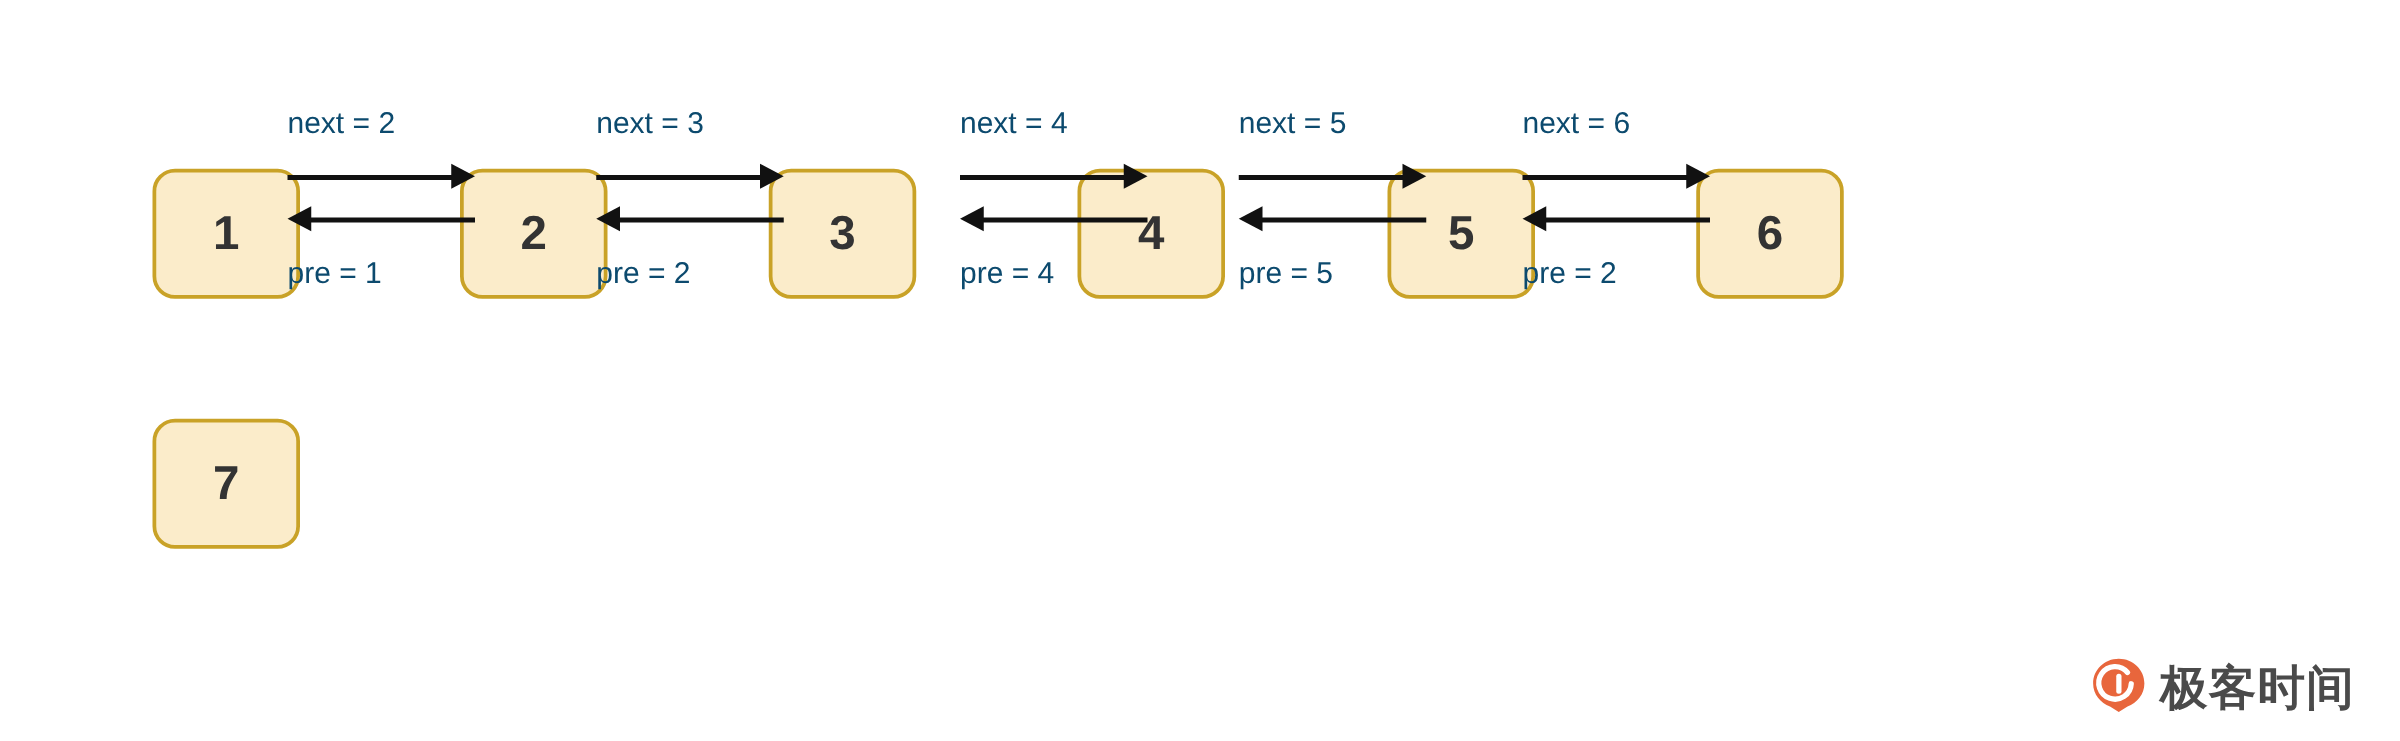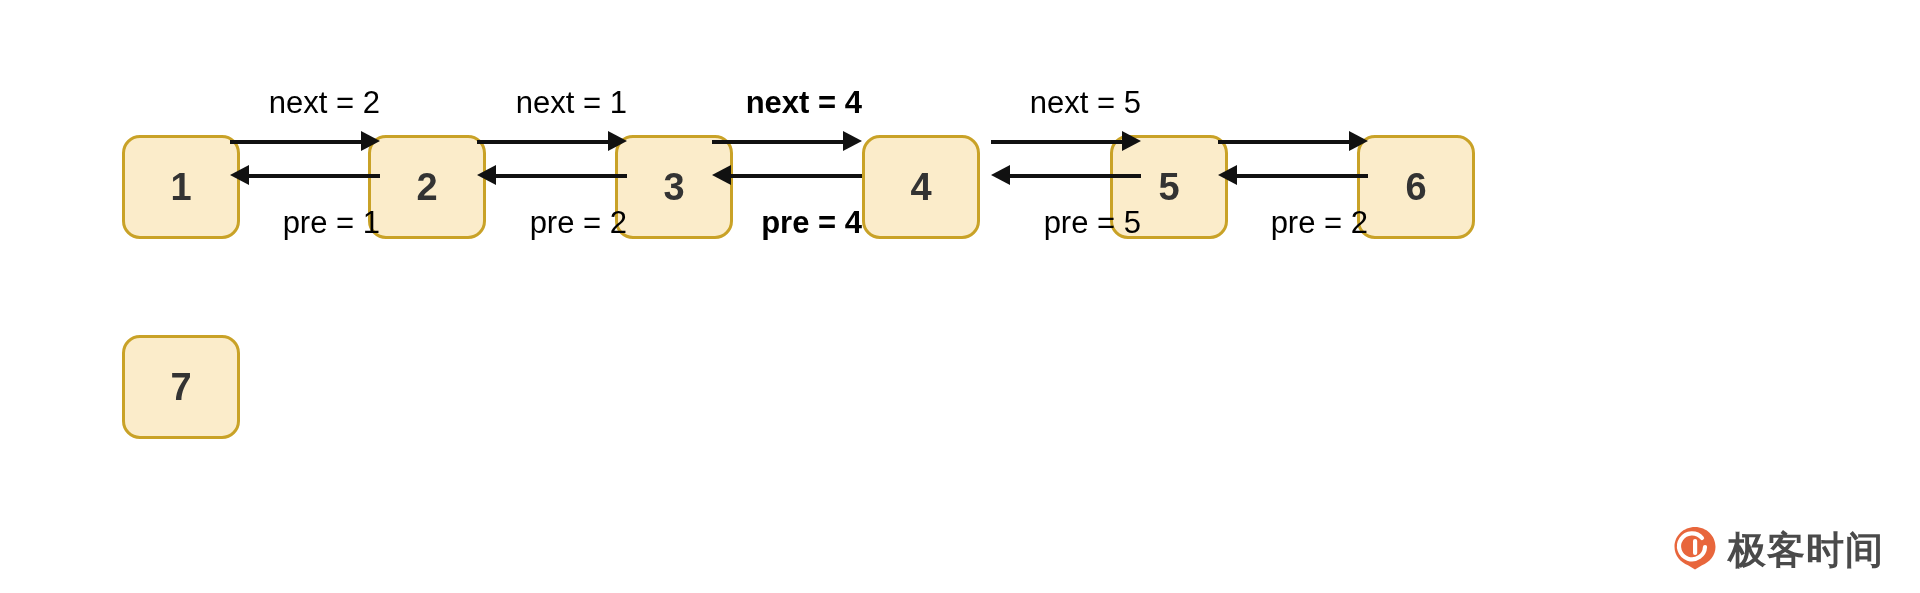--- a/index.html
+++ b/index.html
@@ -72,23 +72,23 @@
   .edge .head-left {
     top: 77px;
     left: 0;
     border-top: 10px solid transparent;
     border-bottom: 10px solid transparent;
     border-right: 19px solid #111111;
   }
   .edge .lbl {
     position: absolute;
     width: 100%;
-    text-align: right;
-    color: #000000;
-    font-size: 31px;
+    text-align: left;
+    color: #0c4a6e;
+    font-size: 24px;
     font-family: "Liberation Sans", sans-serif;
     white-space: nowrap;
     left: 0;
   }
   .edge .lbl-next { top: -3px; }
   .edge .lbl-pre  { top: 117px; }
 
   
   #brand {
     position: absolute;
@@ -143,47 +143,48 @@
   <div class="edge" style="left: 230px; top: 88px; width: 150px;">
     <div class="lbl lbl-next">next = 2</div>
     <div class="arrow-line arrow-fwd" style="width: 134px;"></div>
     <div class="head head-right" style="left: 131px;"></div>
     <div class="arrow-line arrow-back" style="width: 134px; left: 16px;"></div>
     <div class="head head-left"></div>
     <div class="lbl lbl-pre">pre = 1</div>
   </div>
 
   <div class="edge" style="left: 477px; top: 88px; width: 150px;">
-    <div class="lbl lbl-next">next = 1</div>
+    <div class="lbl lbl-next">next = 3</div>
     <div class="arrow-line arrow-fwd" style="width: 134px;"></div>
     <div class="head head-right" style="left: 131px;"></div>
     <div class="arrow-line arrow-back" style="width: 134px; left: 16px;"></div>
     <div class="head head-left"></div>
     <div class="lbl lbl-pre">pre = 2</div>
   </div>
 
-  <div class="edge" style="left: 712px; top: 88px; width: 150px; font-weight: bold;">
+  <div class="edge" style="left: 768px; top: 88px; width: 150px;">
     <div class="lbl lbl-next">next = 4</div>
     <div class="arrow-line arrow-fwd" style="width: 134px;"></div>
     <div class="head head-right" style="left: 131px;"></div>
     <div class="arrow-line arrow-back" style="width: 134px; left: 16px;"></div>
     <div class="head head-left"></div>
     <div class="lbl lbl-pre">pre = 4</div>
   </div>
 
   <div class="edge" style="left: 991px; top: 88px; width: 150px;">
     <div class="lbl lbl-next">next = 5</div>
     <div class="arrow-line arrow-fwd" style="width: 134px;"></div>
     <div class="head head-right" style="left: 131px;"></div>
     <div class="arrow-line arrow-back" style="width: 134px; left: 16px;"></div>
     <div class="head head-left"></div>
     <div class="lbl lbl-pre">pre = 5</div>
   </div>
 
   <div class="edge" style="left: 1218px; top: 88px; width: 150px;">
+    <div class="lbl lbl-next">next = 6</div>
     <div class="arrow-line arrow-fwd" style="width: 134px;"></div>
     <div class="head head-right" style="left: 131px;"></div>
     <div class="arrow-line arrow-back" style="width: 134px; left: 16px;"></div>
     <div class="head head-left"></div>
     <div class="lbl lbl-pre">pre = 2</div>
   </div>
 
   <div id="brand">
     <svg class="brand-mark" viewBox="0 0 46 50">
       <path d="M23 2 C11.5 2 2.5 10.8 2.5 21.8 C2.5 30.5 8.5 37.5 16 40.2 L23 44.5 L30 40.2 C37.5 37.5 43.5 30.5 43.5 21.8 C43.5 10.8 34.5 2 23 2 Z" fill="#e8663c"></path>

